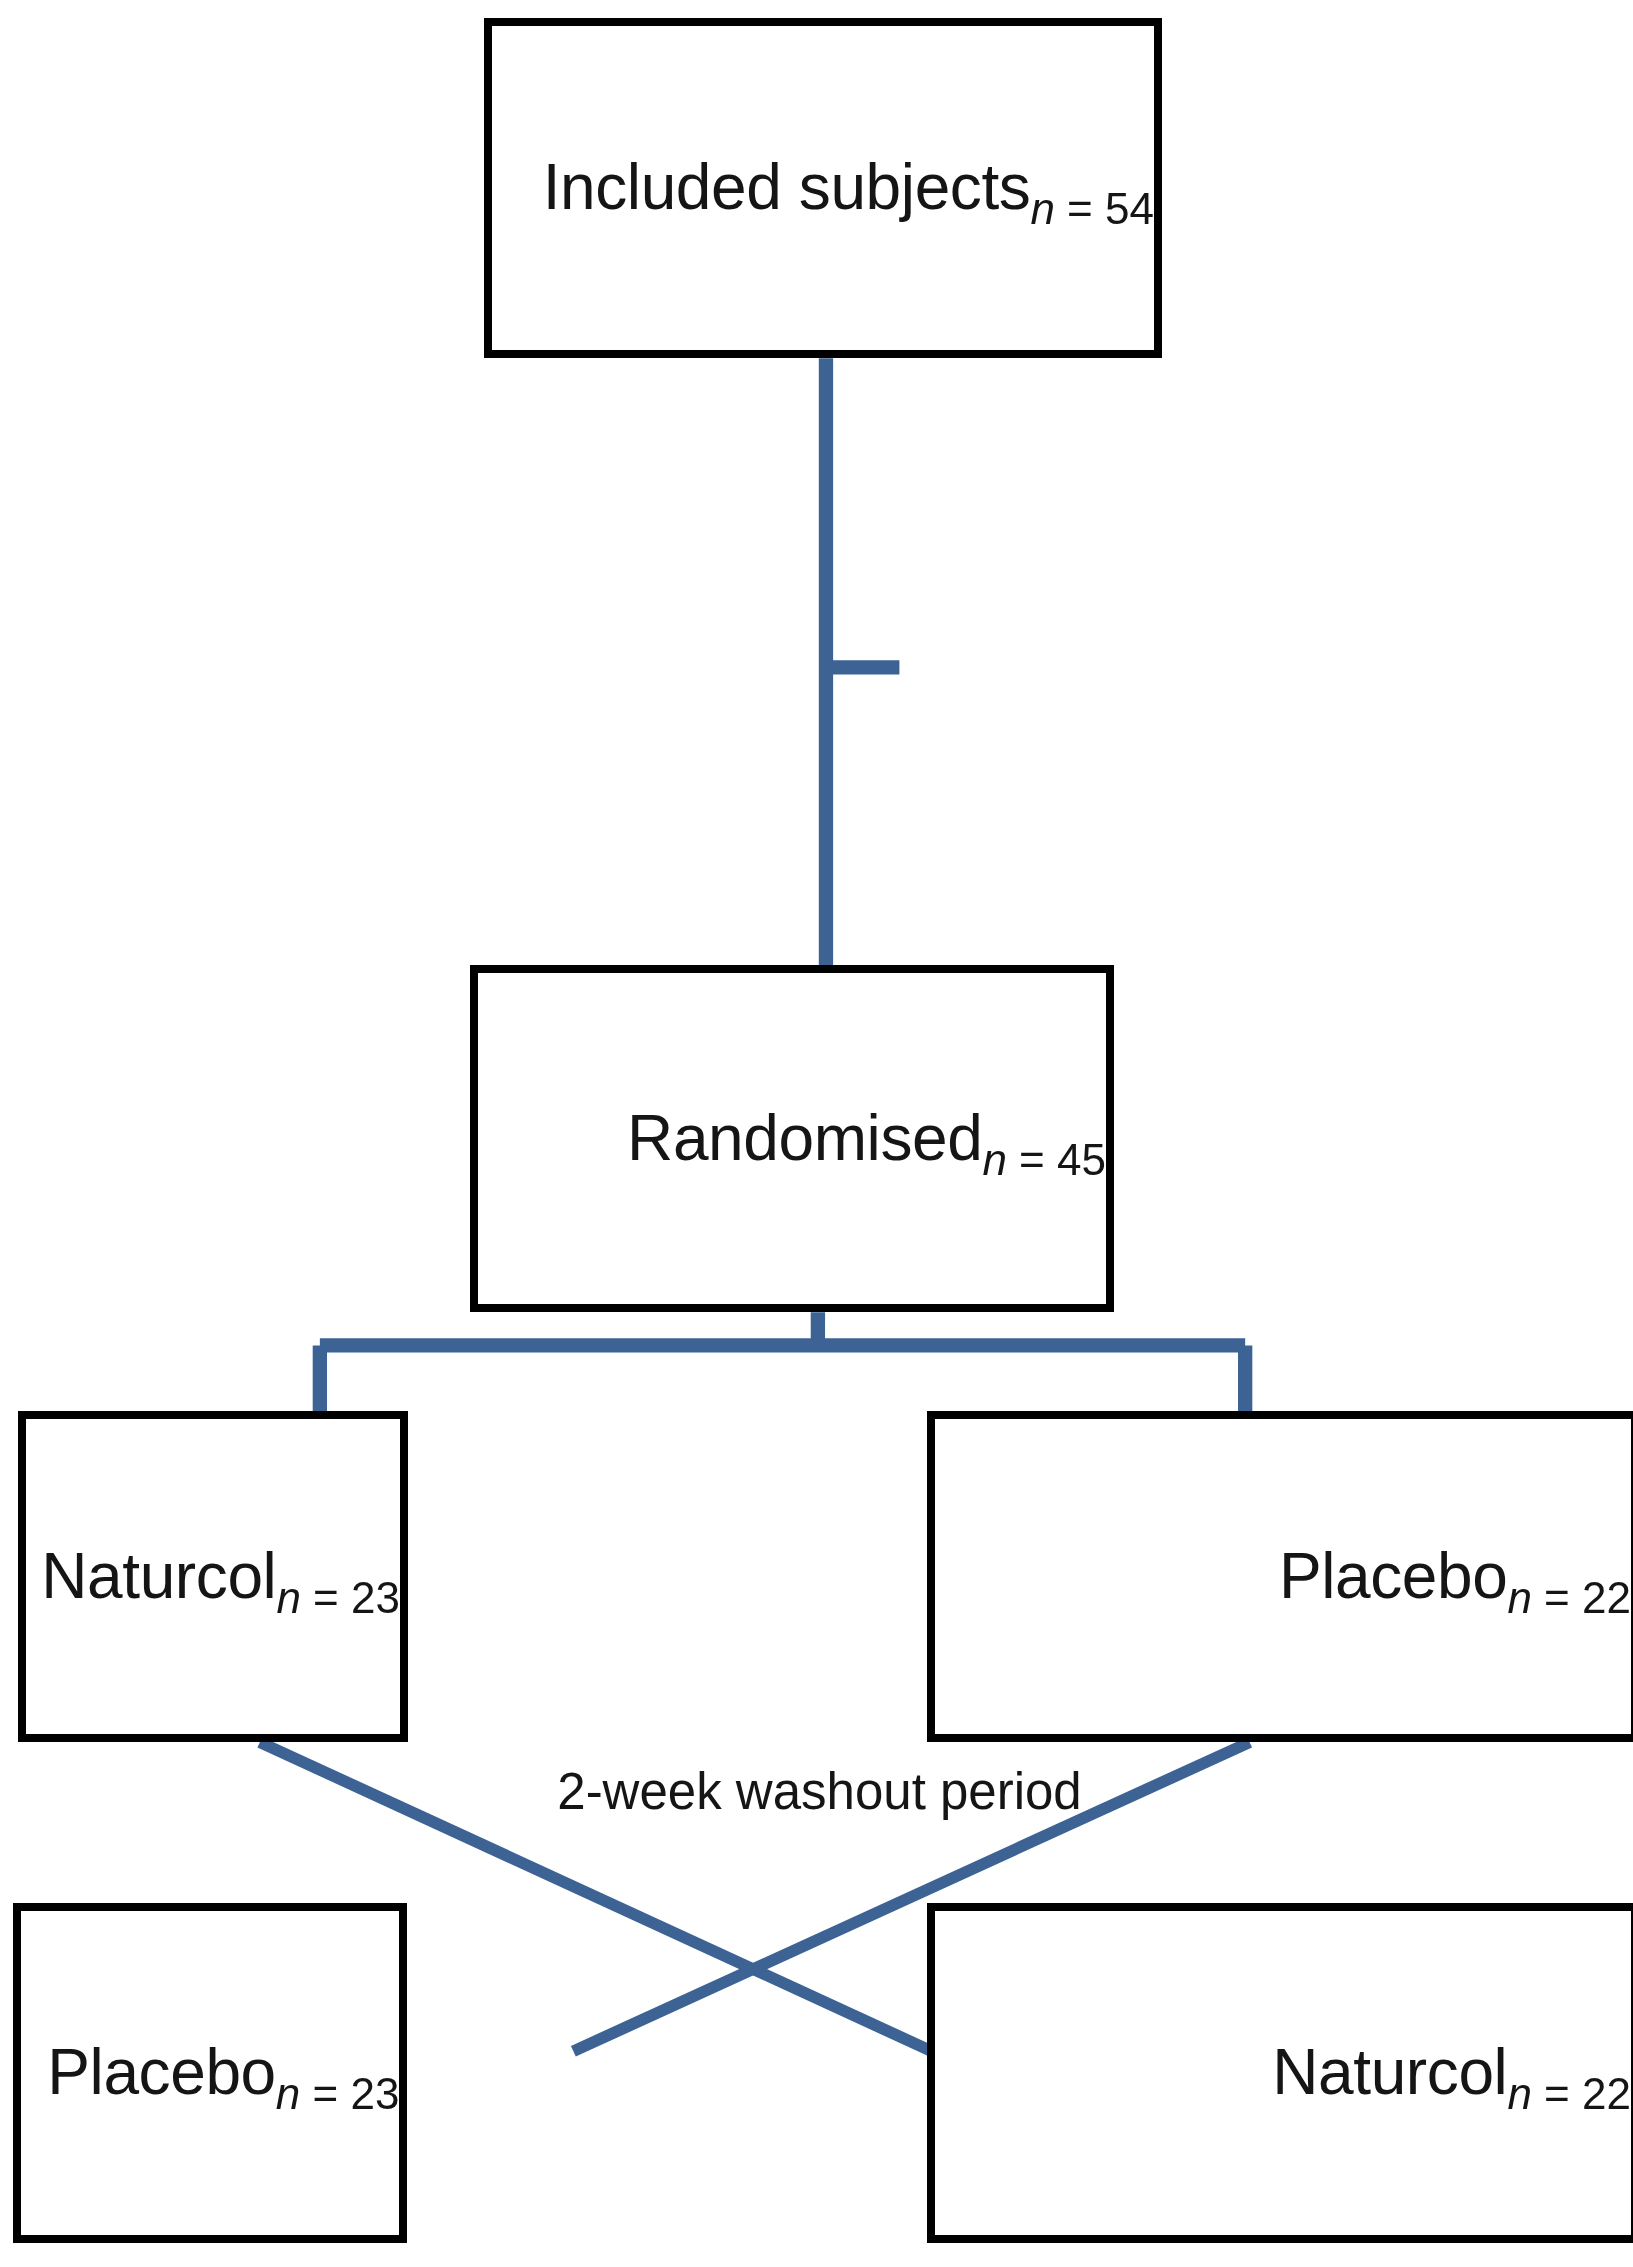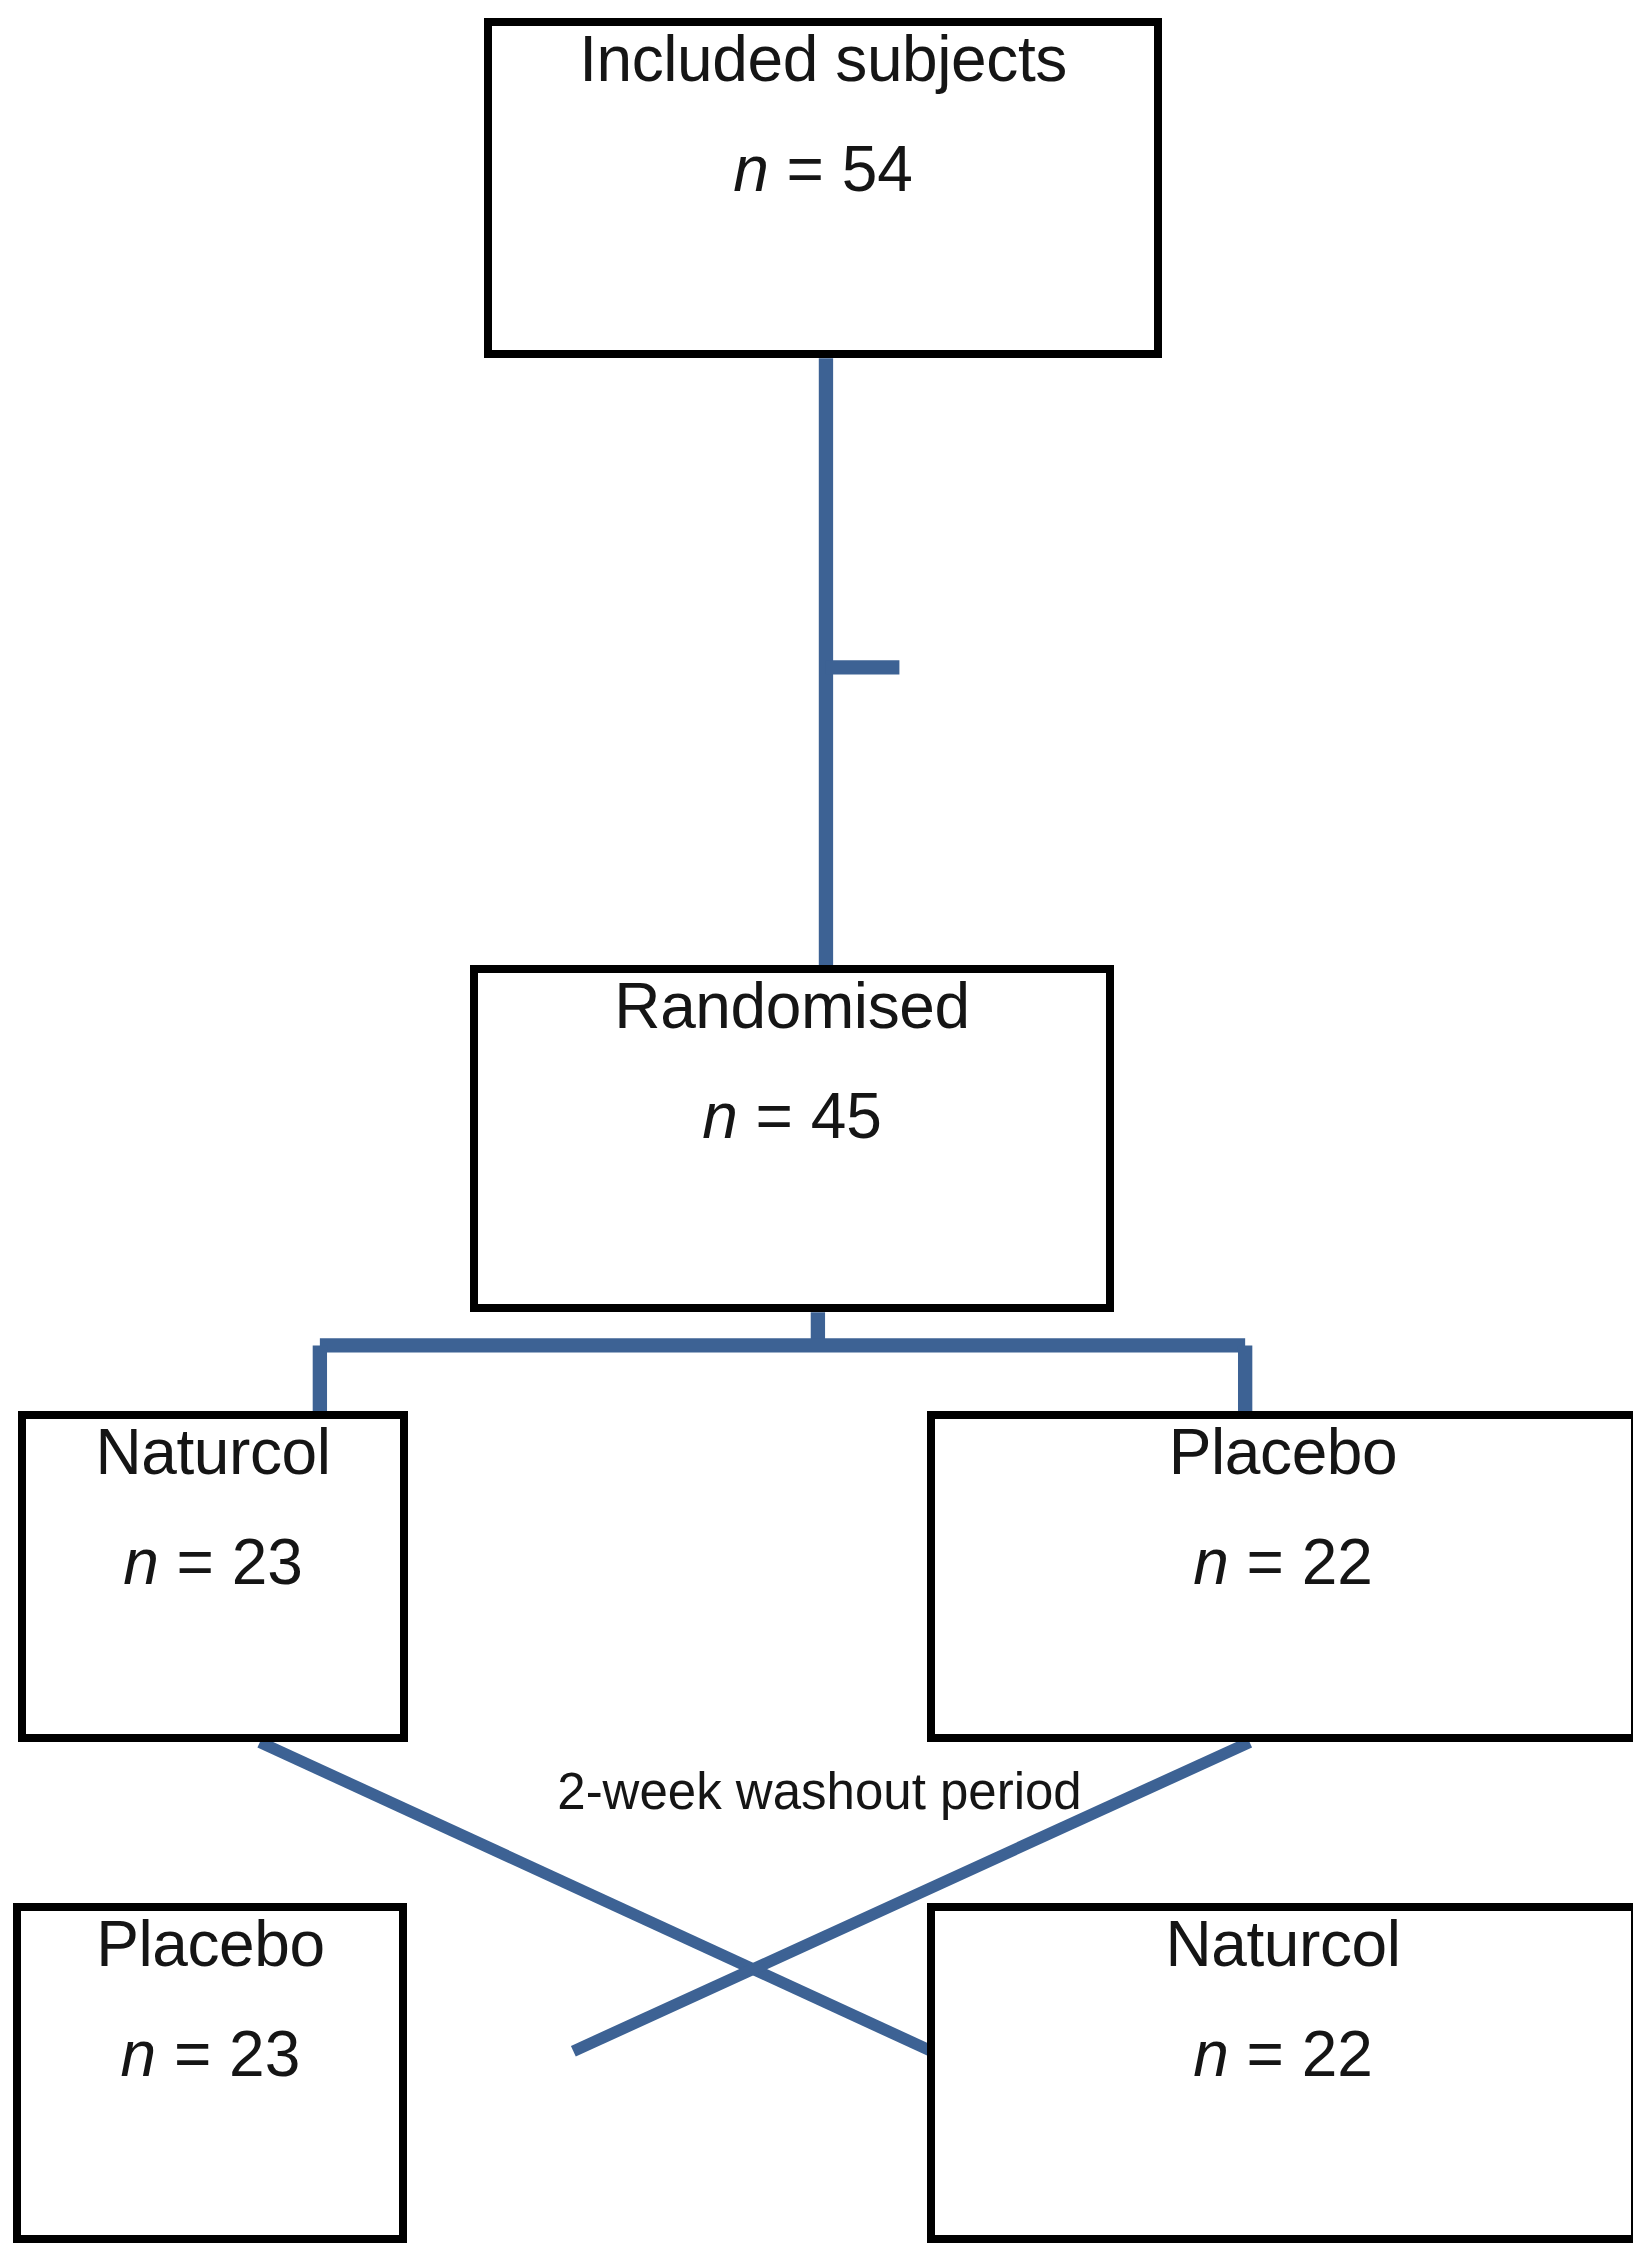--- a/index.html
+++ b/index.html
@@ -26,35 +26,35 @@
     height: 2268px;
     pointer-events: none;
     z-index: 1;
   }
   .node {
     position: absolute;
     box-sizing: border-box;
     background: #ffffff;
     border: 8px solid #000000;
     display: flex;
-    flex-direction: column;
+    flex-direction: row;
     align-items: center;
-    justify-content: flex-start;
+    justify-content: flex-end;
     z-index: 2;
   }
   .node .label {
     font-size: 64px;
     line-height: 1.05;
     color: #151515;
     letter-spacing: -0.4px;
     white-space: nowrap;
     text-align: center;
   }
   .node .count {
-    font-size: 64px;
+    font-size: 44px;
     line-height: 1.05;
     color: #151515;
     white-space: nowrap;
     text-align: center;
     margin-top: 43px;
   }
   .node .count .n-italic {
     font-style: italic;
   }
   .washout {

